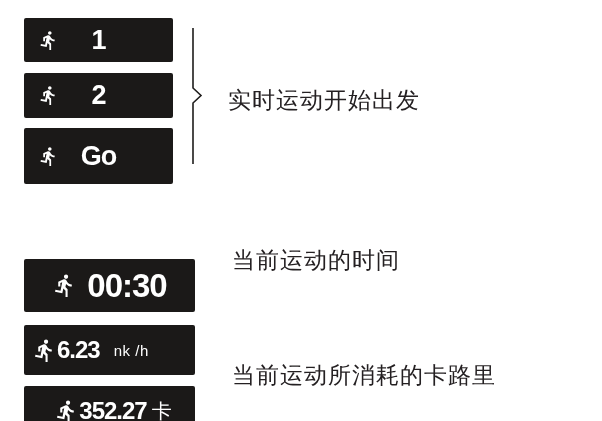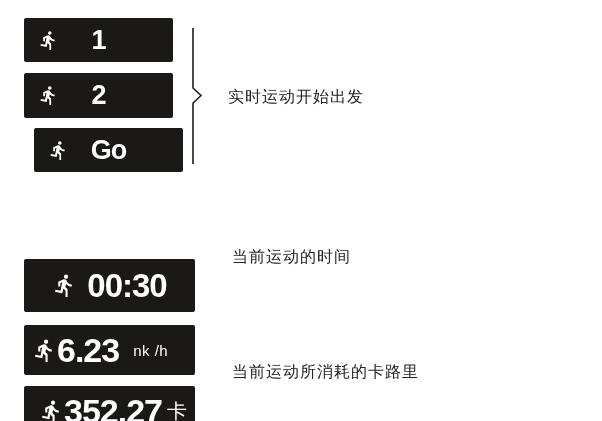--- a/index.html
+++ b/index.html
@@ -29,42 +29,42 @@
   .screen .center-val {
     position: absolute;
     left: 0; right: 0;
     text-align: center;
     font-weight: 700;
     font-size: 27px;
     letter-spacing: -1px;
   }
   .val-big {
     font-weight: 700;
-    font-size: 34px;
+    font-size: 24px;
     letter-spacing: -1px;
     line-height: 1;
     white-space: nowrap;
   }
   .unit-small {
     font-weight: 400;
     font-size: 15px;
     letter-spacing: 0.5px;
     margin-left: 14px;
     white-space: pre;
   }
   .unit-cjk {
     font-weight: 400;
     font-size: 20px;
     margin-left: 5px;
     white-space: nowrap;
   }
   .cn-label {
     position: absolute;
     color: #242022;
-    font-size: 16px;
+    font-size: 23px;
     line-height: 1;
     letter-spacing: 1px;
     white-space: nowrap;
   }
   .bracket {
     position: absolute;
     left: 187px;
     top: 28px;
   }
   .bracket path {
@@ -96,21 +96,21 @@
 
   <div class="screen small" style="top:73px;height:45px;">
     <span class="icon-wrap" style="margin-left:14px;">
       <svg class="run-svg" width="21" height="21">
           <use href="#runner" width="21" height="21"></use>
         </svg>
     </span>
     <span class="center-val">2</span>
   </div>
 
-  <div class="screen small" style="top:128px;height:44px;margin-left:10px;">
+  <div class="screen small" style="top:128px;height:56px;">
     <span class="icon-wrap" style="margin-left:14px;">
       <svg class="run-svg" width="21" height="21">
           <use href="#runner" width="21" height="21"></use>
         </svg>
     </span>
     <span class="center-val">Go</span>
   </div>
 
   <svg class="bracket" width="18" height="136">
     <path d="M6 0 V60 L14 67.5 L6 75 V136"></path>

